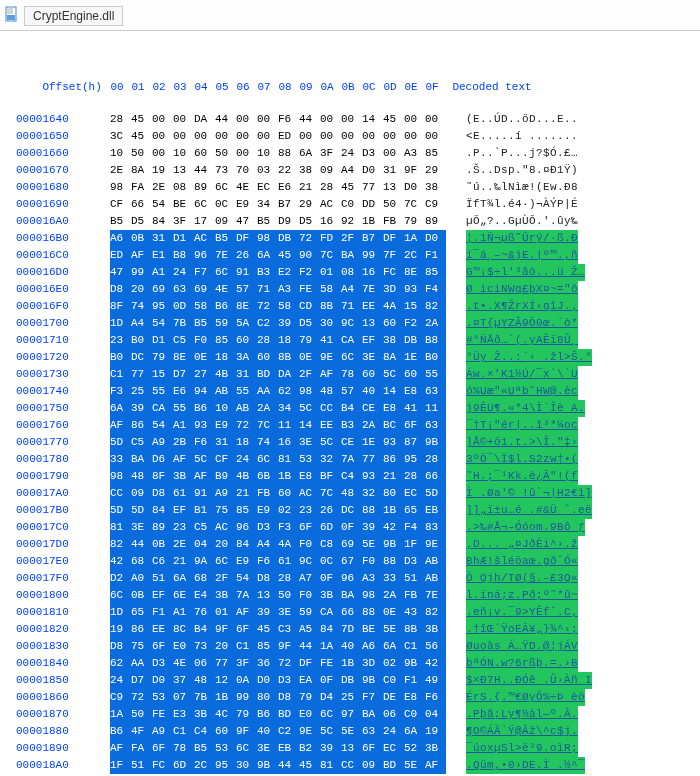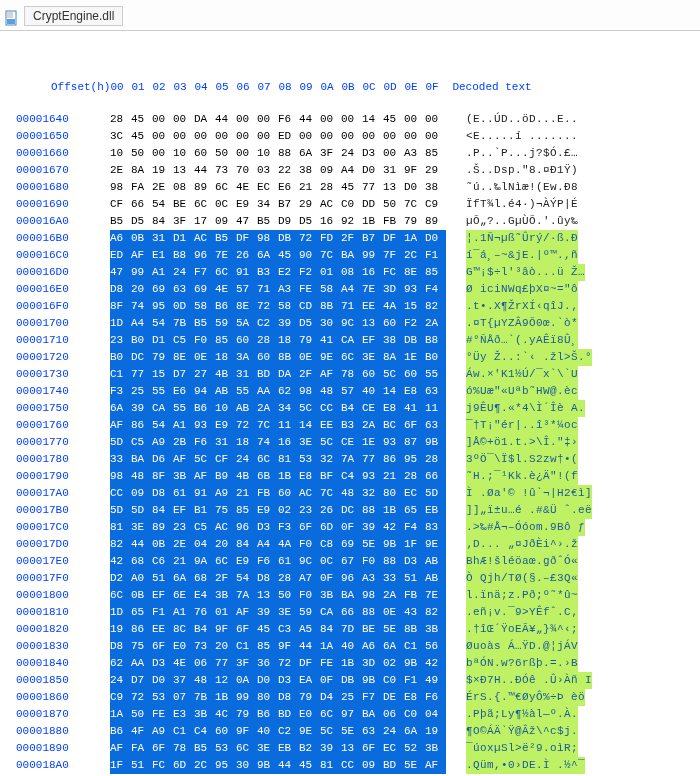--- a/index.html
+++ b/index.html
@@ -11,21 +11,21 @@
     font-family: Consolas, "Courier New", monospace;
     font-size: 11px;
     color: #000;
     overflow: hidden;
   }
   .fileheader {
     padding: 6px 4px 4px 4px;
     border-bottom: 1px solid #ccc;
     background: #fdfdfd;
     display: flex;
-    align-items: flex-end;
+    align-items: flex-start;
   }
   .fileicon {
     width: 16px;
     height: 16px;
     margin-right: 4px;
     display: inline-block;
   }
   .tabname {
     font-family: Segoe UI, Arial, sans-serif;
     font-size: 12px;
@@ -65,27 +65,27 @@
     background: #0a6bdd;
     color: #fff;
   }
   .decoded {
     display: inline-block;
     margin-left: 20px;
     color: #222;
     letter-spacing: 0.4px;
   }
   .decoded.sel {
-    background: #bef264;
+    background: #22c55e;
     color: #1a5a9c;
+    text-decoration: underline;
   }
   .hdr-offset {
     display: inline-block;
     width: 68px;
-    text-align: right;
   }
   .hdr-byte {
     display: inline-block;
     width: 21px;
   }
   .hdr-decoded {
     display: inline-block;
     margin-left: 6px;
     margin-top: 28px;
   }

